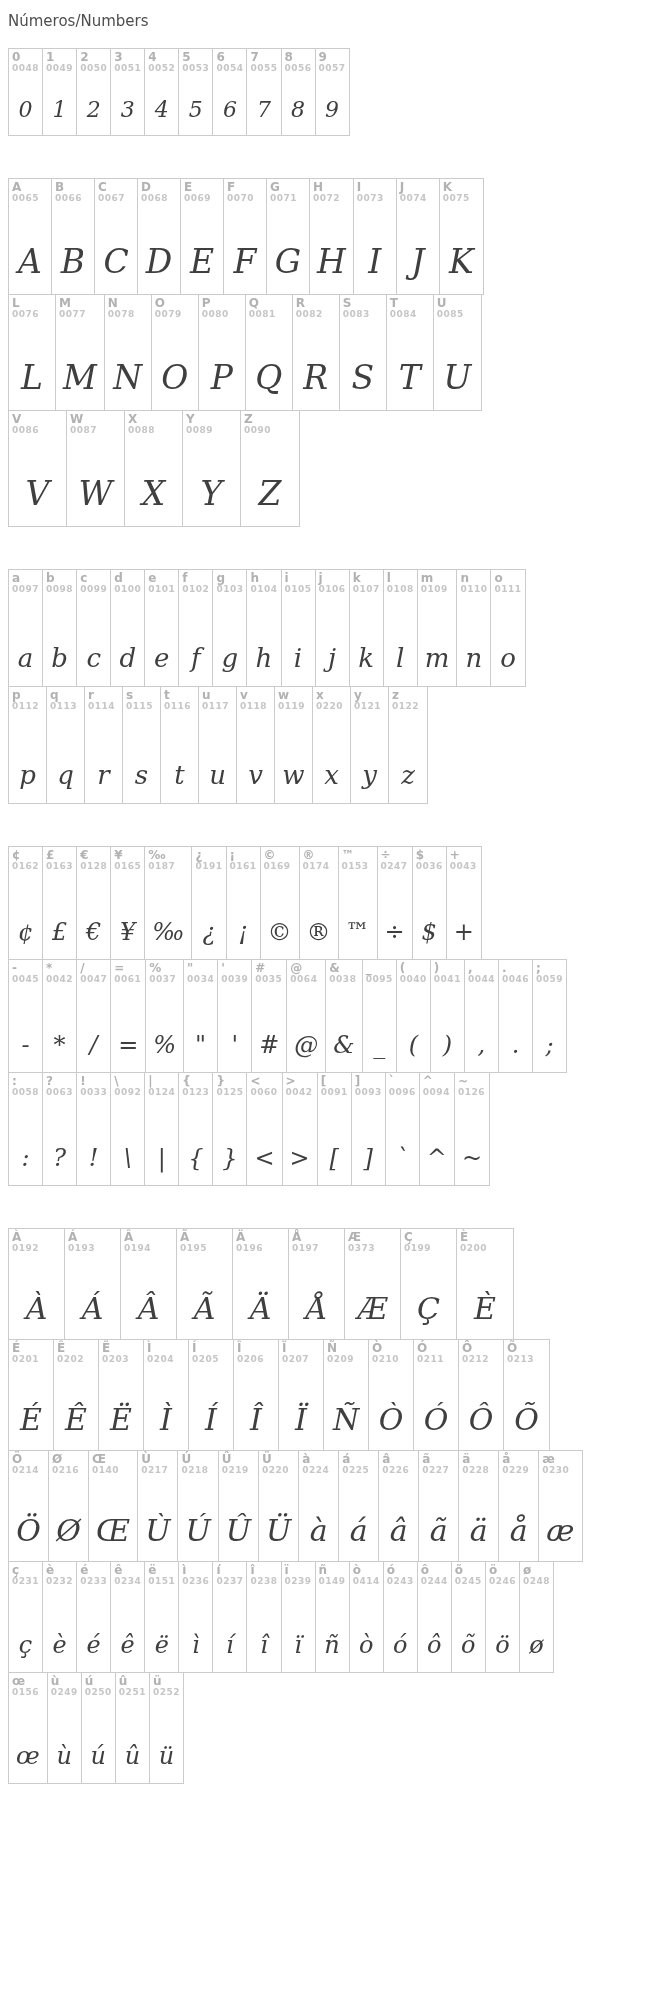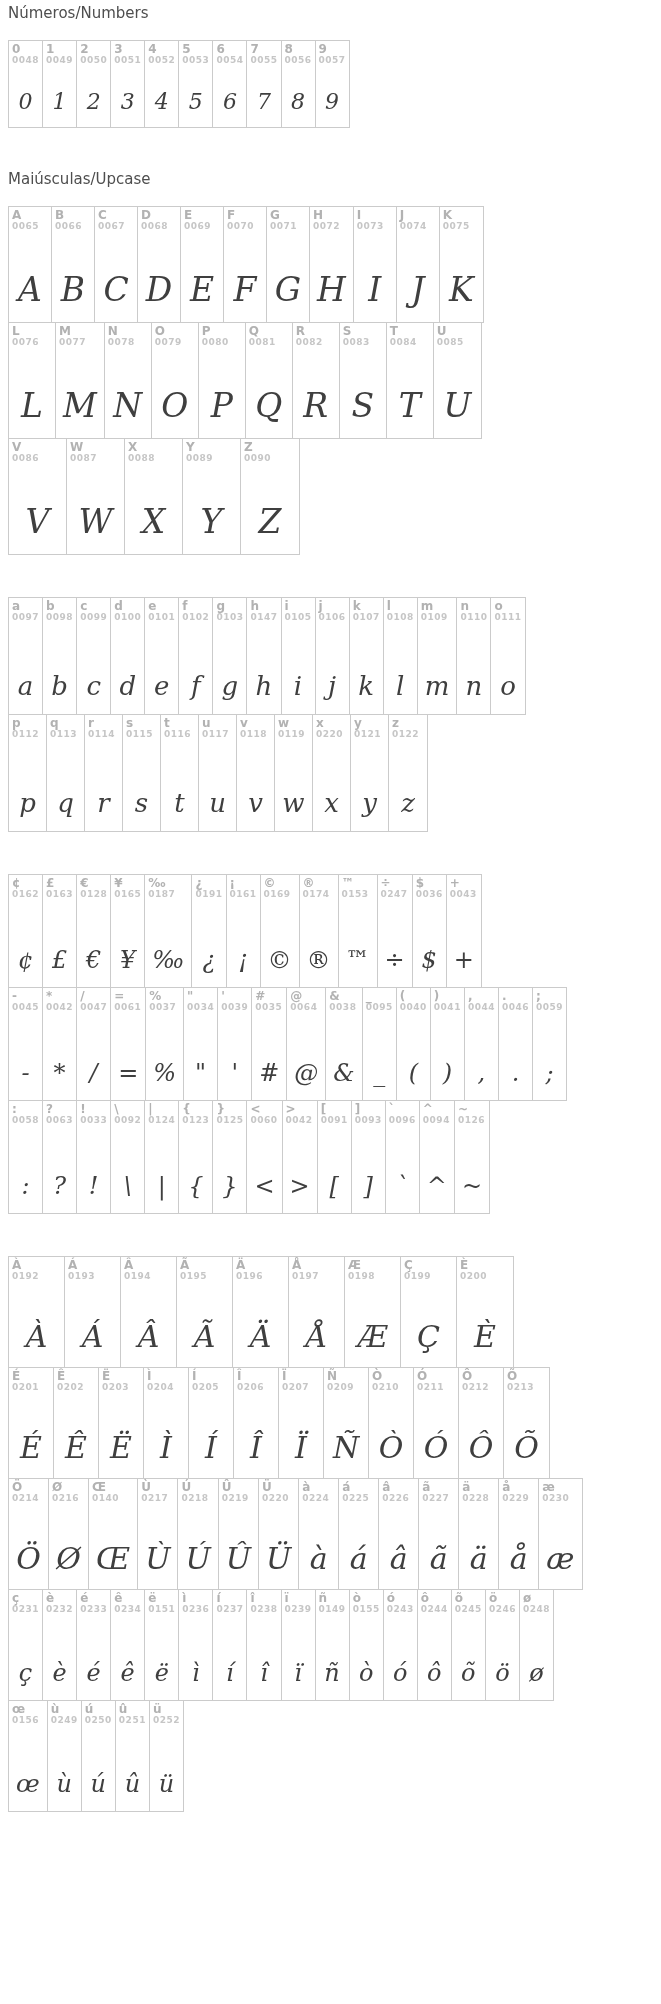--- a/index.html
+++ b/index.html
@@ -4,21 +4,21 @@
 <style>
   html,body{margin:0;padding:0;background:#ffffff;}
   body{
     width:661px;
     min-height:2004px;
     box-sizing:border-box;
     padding:4px 8px 30px 8px;
     font-family:"DejaVu Sans","Liberation Sans",sans-serif;
     color:#4e4e4e;
   }
-  section{margin:0 0 42px 0;}
+  section{margin:8px 0 42px 0;}
   h2{
     font-size:15px;
     font-weight:normal;
     color:#4e4e4e;
     margin:0 0 18px 0;
     letter-spacing:0;
   }
   .row{
     display:flex;
     width:max-content;
@@ -167,21 +167,20 @@
         <div class="cell" data-name="glyph-cell">
           <div class="cell-head" data-name="cell-header">
             <span class="cell-char" data-name="reference-char">9</span>
             <span class="cell-code" data-name="unicode-code">0057</span>
           </div>
           <div class="cell-glyph" data-name="glyph-preview">9</div>
         </div>
       </div>
     </section>
     <section data-name="section-upcase">
-      <h2 class="section-title" data-name="section-title">Maiúsculas/Upcase</h2>
       <div class="row row-0" data-name="glyph-row">
         <div class="cell" data-name="glyph-cell">
           <div class="cell-head" data-name="cell-header">
             <span class="cell-char" data-name="reference-char">A</span>
             <span class="cell-code" data-name="unicode-code">0065</span>
           </div>
           <div class="cell-glyph" data-name="glyph-preview">A</div>
         </div>
         <div class="cell" data-name="glyph-cell">
           <div class="cell-head" data-name="cell-header">
@@ -411,21 +410,21 @@
         <div class="cell" data-name="glyph-cell">
           <div class="cell-head" data-name="cell-header">
             <span class="cell-char" data-name="reference-char">g</span>
             <span class="cell-code" data-name="unicode-code">0103</span>
           </div>
           <div class="cell-glyph" data-name="glyph-preview">g</div>
         </div>
         <div class="cell" data-name="glyph-cell">
           <div class="cell-head" data-name="cell-header">
             <span class="cell-char" data-name="reference-char">h</span>
-            <span class="cell-code" data-name="unicode-code">0147</span>
+            <span class="cell-code" data-name="unicode-code">0104</span>
           </div>
           <div class="cell-glyph" data-name="glyph-preview">h</div>
         </div>
         <div class="cell" data-name="glyph-cell">
           <div class="cell-head" data-name="cell-header">
             <span class="cell-char" data-name="reference-char">i</span>
             <span class="cell-code" data-name="unicode-code">0105</span>
           </div>
           <div class="cell-glyph" data-name="glyph-preview">i</div>
         </div>
@@ -901,21 +900,21 @@
         <div class="cell" data-name="glyph-cell">
           <div class="cell-head" data-name="cell-header">
             <span class="cell-char" data-name="reference-char">Å</span>
             <span class="cell-code" data-name="unicode-code">0197</span>
           </div>
           <div class="cell-glyph" data-name="glyph-preview">Å</div>
         </div>
         <div class="cell" data-name="glyph-cell">
           <div class="cell-head" data-name="cell-header">
             <span class="cell-char" data-name="reference-char">Æ</span>
-            <span class="cell-code" data-name="unicode-code">0198</span>
+            <span class="cell-code" data-name="unicode-code">0373</span>
           </div>
           <div class="cell-glyph" data-name="glyph-preview">Æ</div>
         </div>
         <div class="cell" data-name="glyph-cell">
           <div class="cell-head" data-name="cell-header">
             <span class="cell-char" data-name="reference-char">Ç</span>
             <span class="cell-code" data-name="unicode-code">0199</span>
           </div>
           <div class="cell-glyph" data-name="glyph-preview">Ç</div>
         </div>
@@ -1180,21 +1179,21 @@
         <div class="cell" data-name="glyph-cell">
           <div class="cell-head" data-name="cell-header">
             <span class="cell-char" data-name="reference-char">ñ</span>
             <span class="cell-code" data-name="unicode-code">0149</span>
           </div>
           <div class="cell-glyph" data-name="glyph-preview">ñ</div>
         </div>
         <div class="cell" data-name="glyph-cell">
           <div class="cell-head" data-name="cell-header">
             <span class="cell-char" data-name="reference-char">ò</span>
-            <span class="cell-code" data-name="unicode-code">0155</span>
+            <span class="cell-code" data-name="unicode-code">0414</span>
           </div>
           <div class="cell-glyph" data-name="glyph-preview">ò</div>
         </div>
         <div class="cell" data-name="glyph-cell">
           <div class="cell-head" data-name="cell-header">
             <span class="cell-char" data-name="reference-char">ó</span>
             <span class="cell-code" data-name="unicode-code">0243</span>
           </div>
           <div class="cell-glyph" data-name="glyph-preview">ó</div>
         </div>

